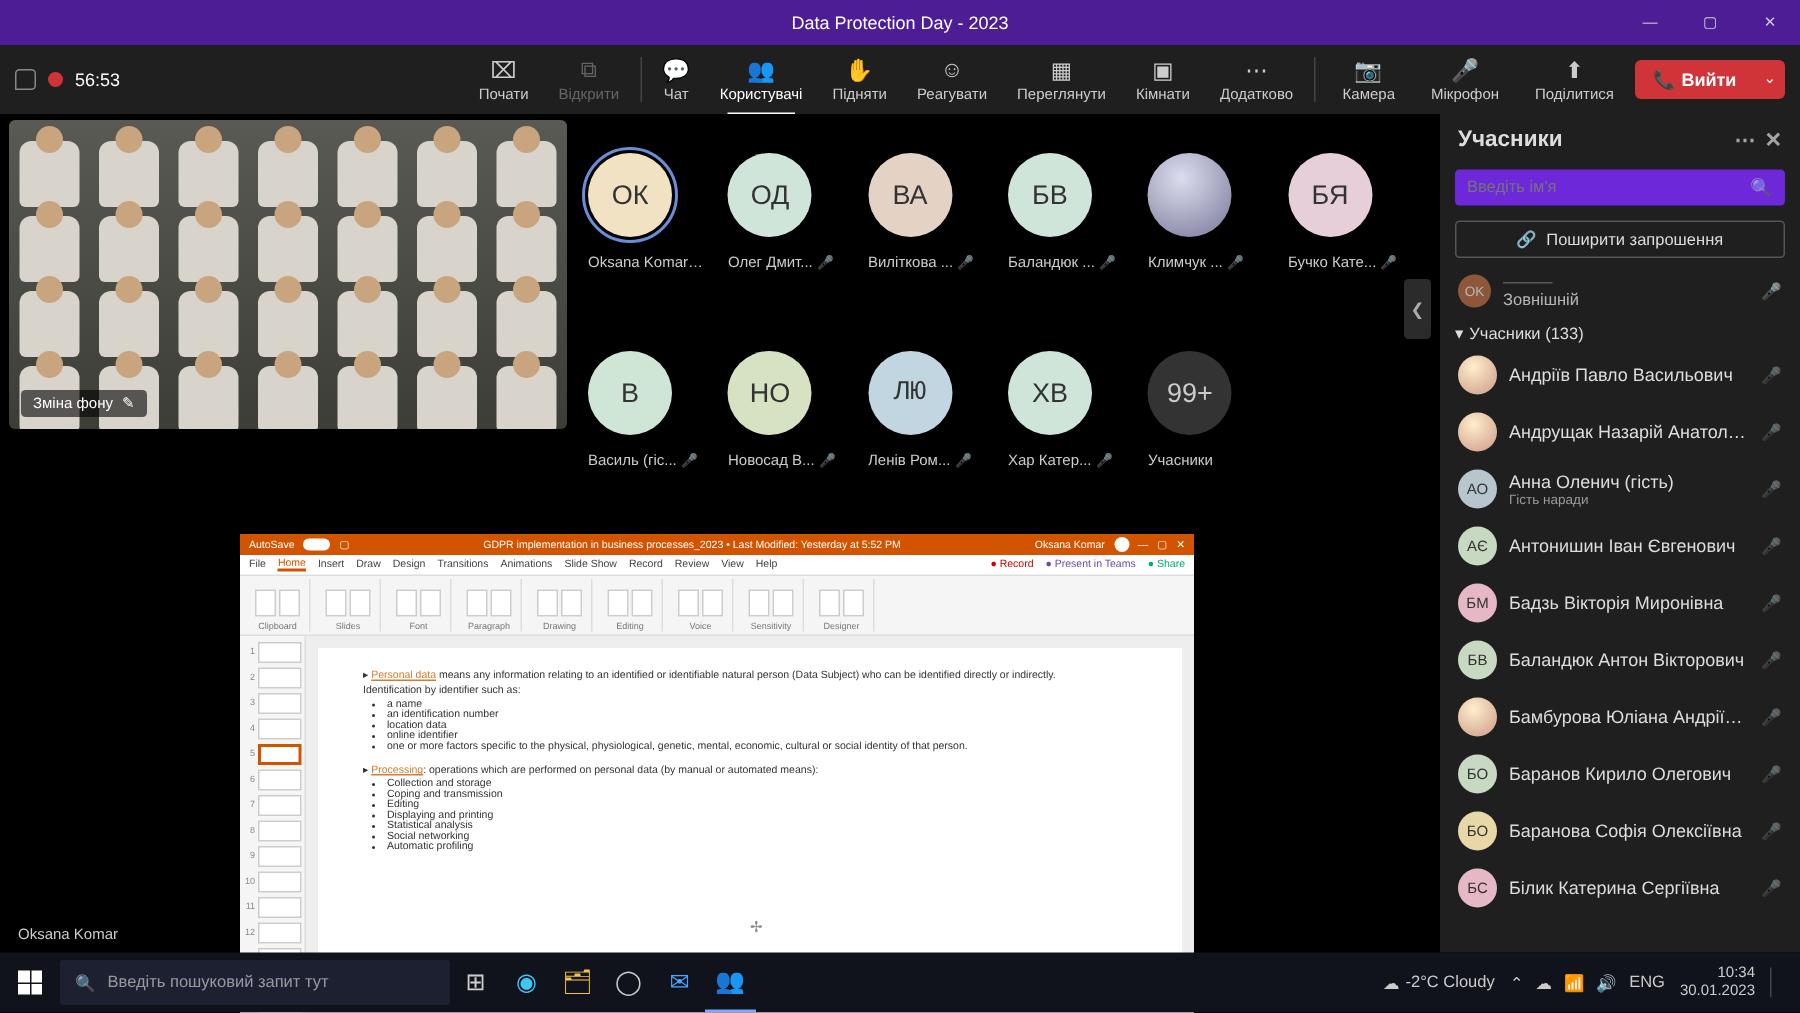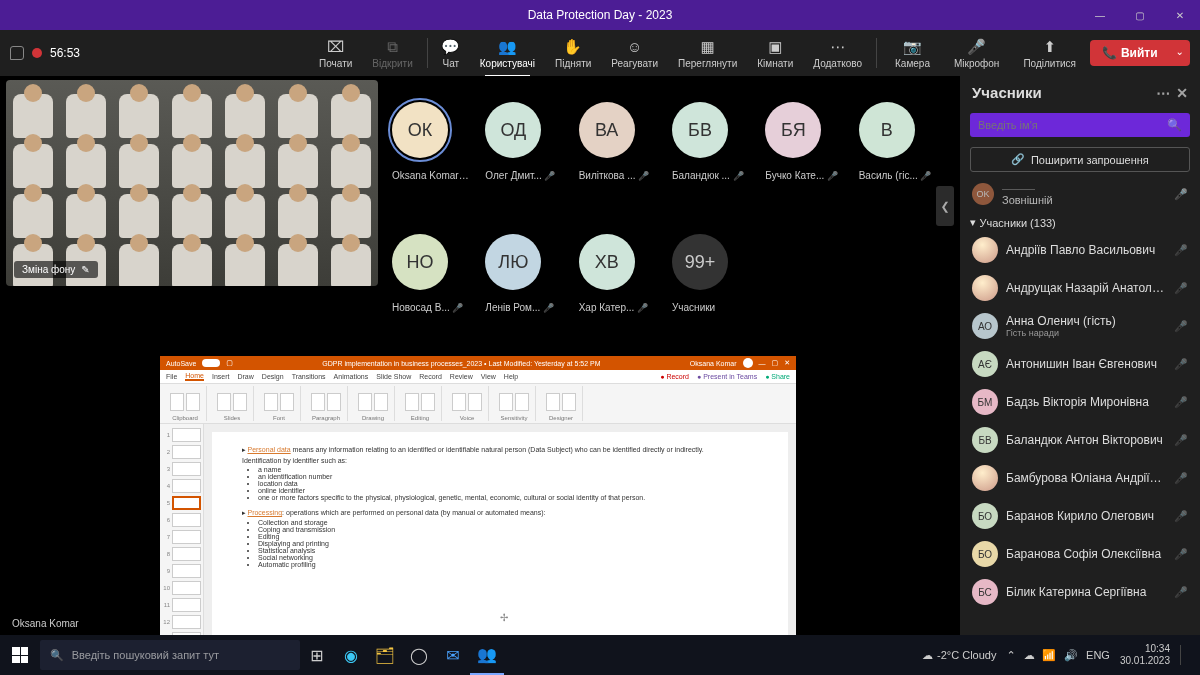--- a/index.html
+++ b/index.html
@@ -302,33 +302,37 @@
       </div>
       <div class="avcell">
         <div class="avcircle" style="background: rgb(228, 210, 197);">ВА</div>
         <div class="avname">Виліткова ...<span class="avmic">🎤</span></div>
       </div>
       <div class="avcell">
         <div class="avcircle" style="background: rgb(207, 229, 218);">БВ</div>
         <div class="avname">Баландюк ...<span class="avmic">🎤</span></div>
       </div>
       <div class="avcell">
+        <div class="avcircle" style="background: radial-gradient(circle at 40% 30%, rgb(221, 221, 238), rgb(119, 119, 153));"></div>
+        <div class="avname">Климчук ...<span class="avmic">🎤</span></div>
+      </div>
+      <div class="avcell">
         <div class="avcircle" style="background: rgb(230, 207, 217);">БЯ</div>
         <div class="avname">Бучко Кате...<span class="avmic">🎤</span></div>
       </div>
       <div class="avcell">
         <div class="avcircle" style="background: rgb(207, 229, 214);">В</div>
         <div class="avname">Василь (гіс...<span class="avmic">🎤</span></div>
       </div>
       <div class="avcell">
         <div class="avcircle" style="background: rgb(214, 226, 194);">НО</div>
         <div class="avname">Новосад В...<span class="avmic">🎤</span></div>
       </div>
       <div class="avcell">
-        <div class="avcircle" style="background: rgb(194, 214, 226);">ЛЮ</div>
+        <div class="avcircle" style="background: rgb(194, 214, 226); font-family: Liberation Mono, monospace;">ЛЮ</div>
         <div class="avname">Ленів Ром...<span class="avmic">🎤</span></div>
       </div>
       <div class="avcell">
         <div class="avcircle" style="background: rgb(207, 229, 218);">ХВ</div>
         <div class="avname">Хар Катер...<span class="avmic">🎤</span></div>
       </div>
       <div class="avcell">
         <div class="avcircle av99" style="background: rgb(51, 51, 51);">99+</div>
         <div class="avname">Учасники</div>
       </div>

